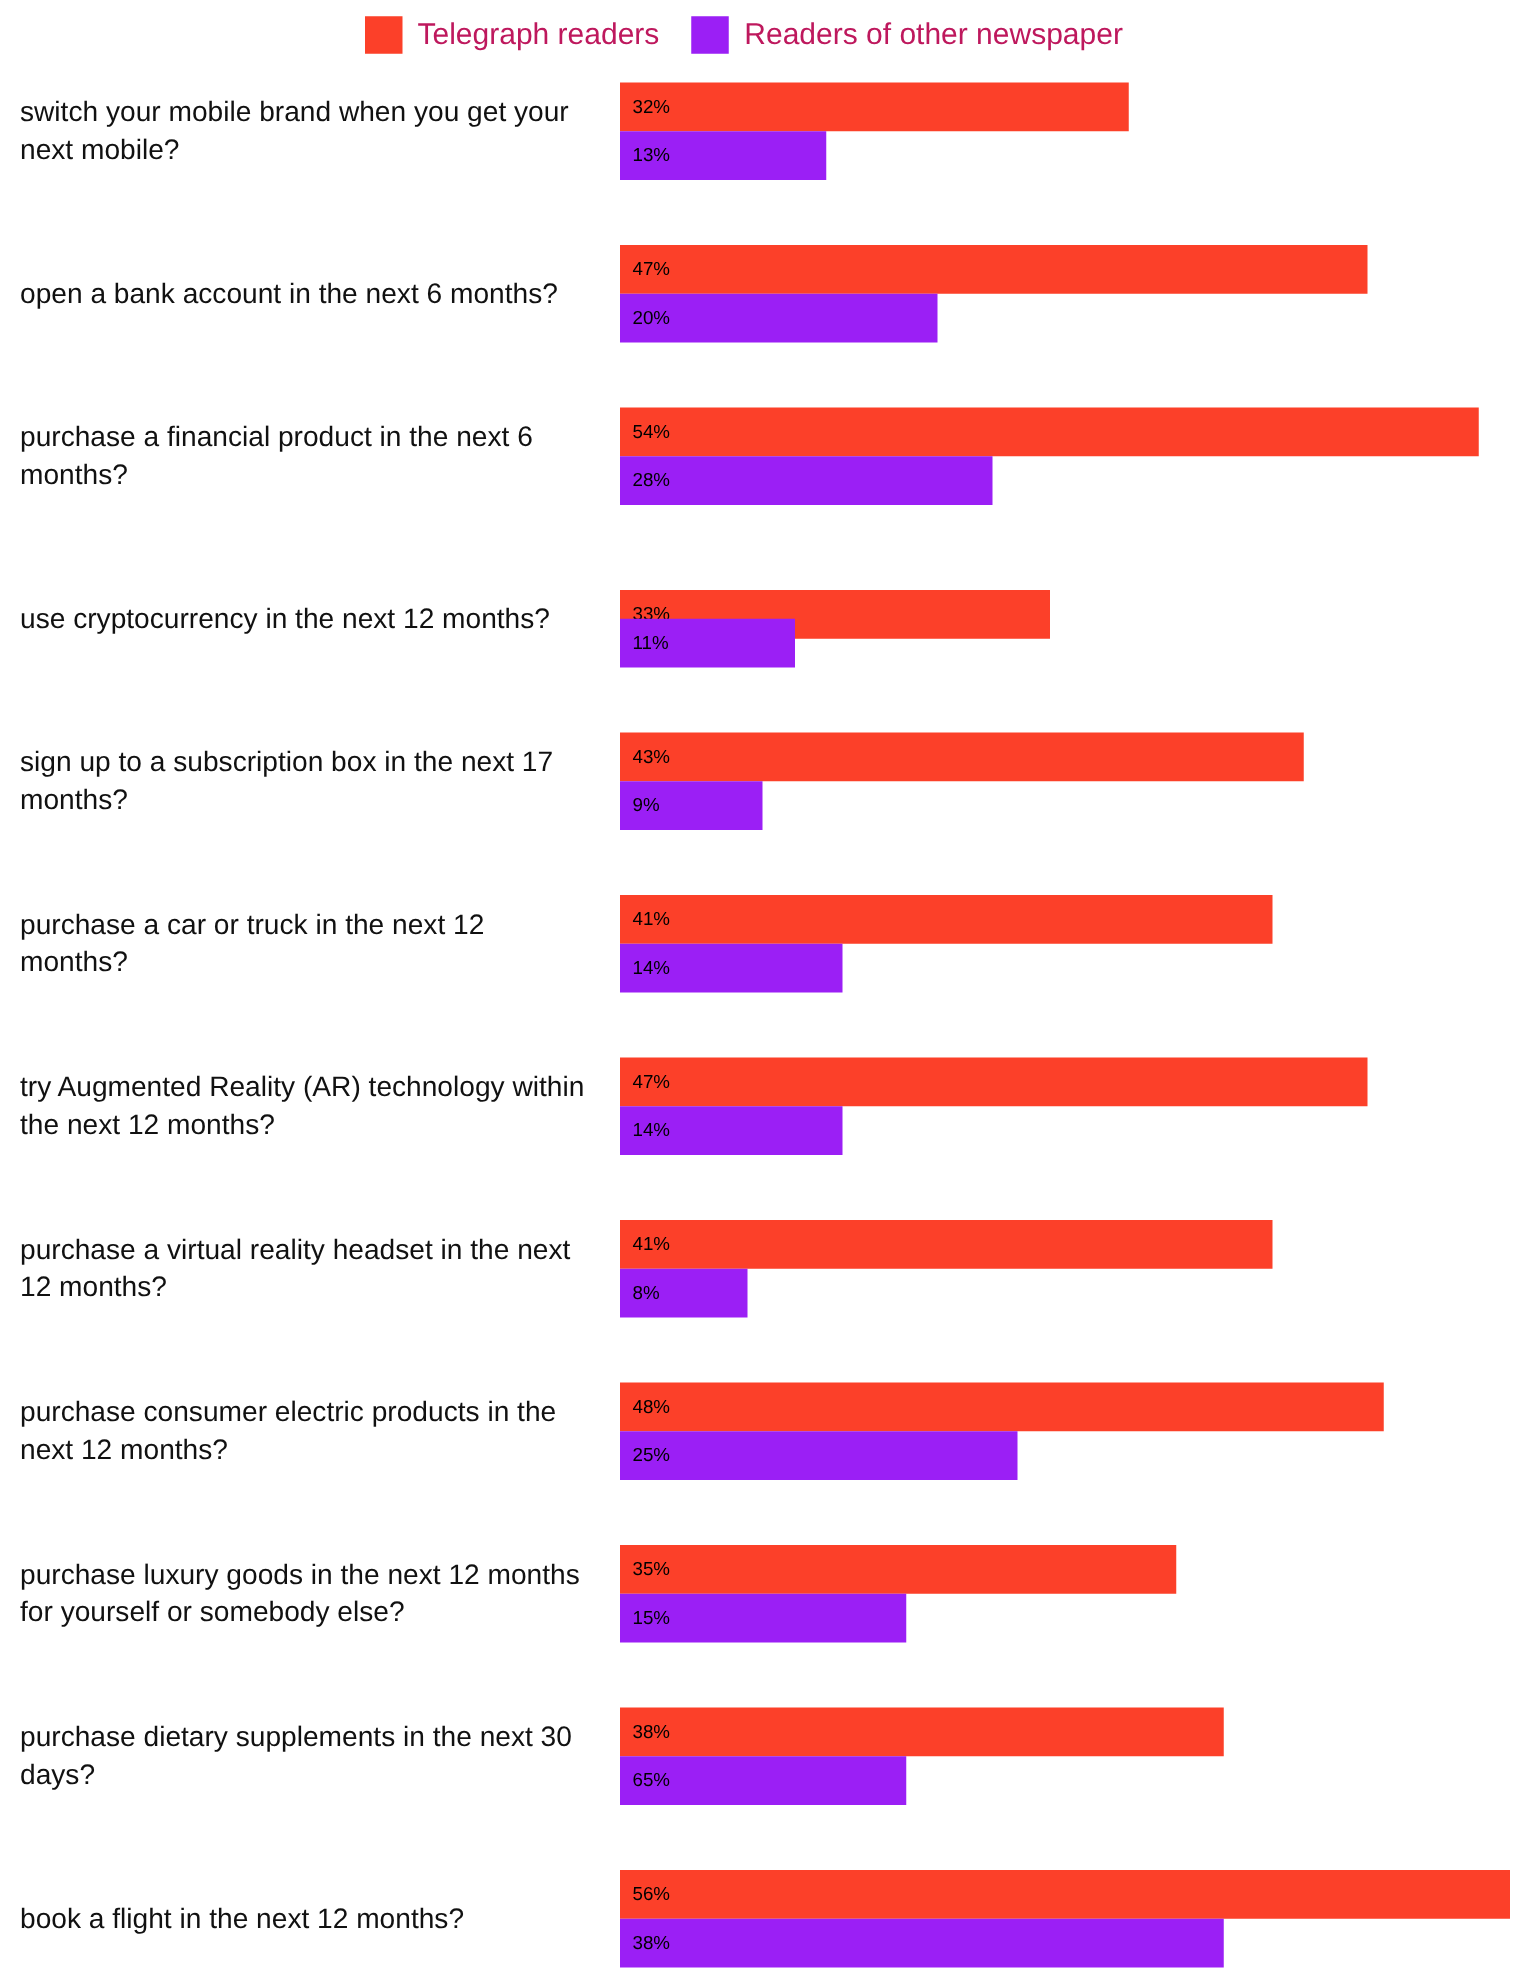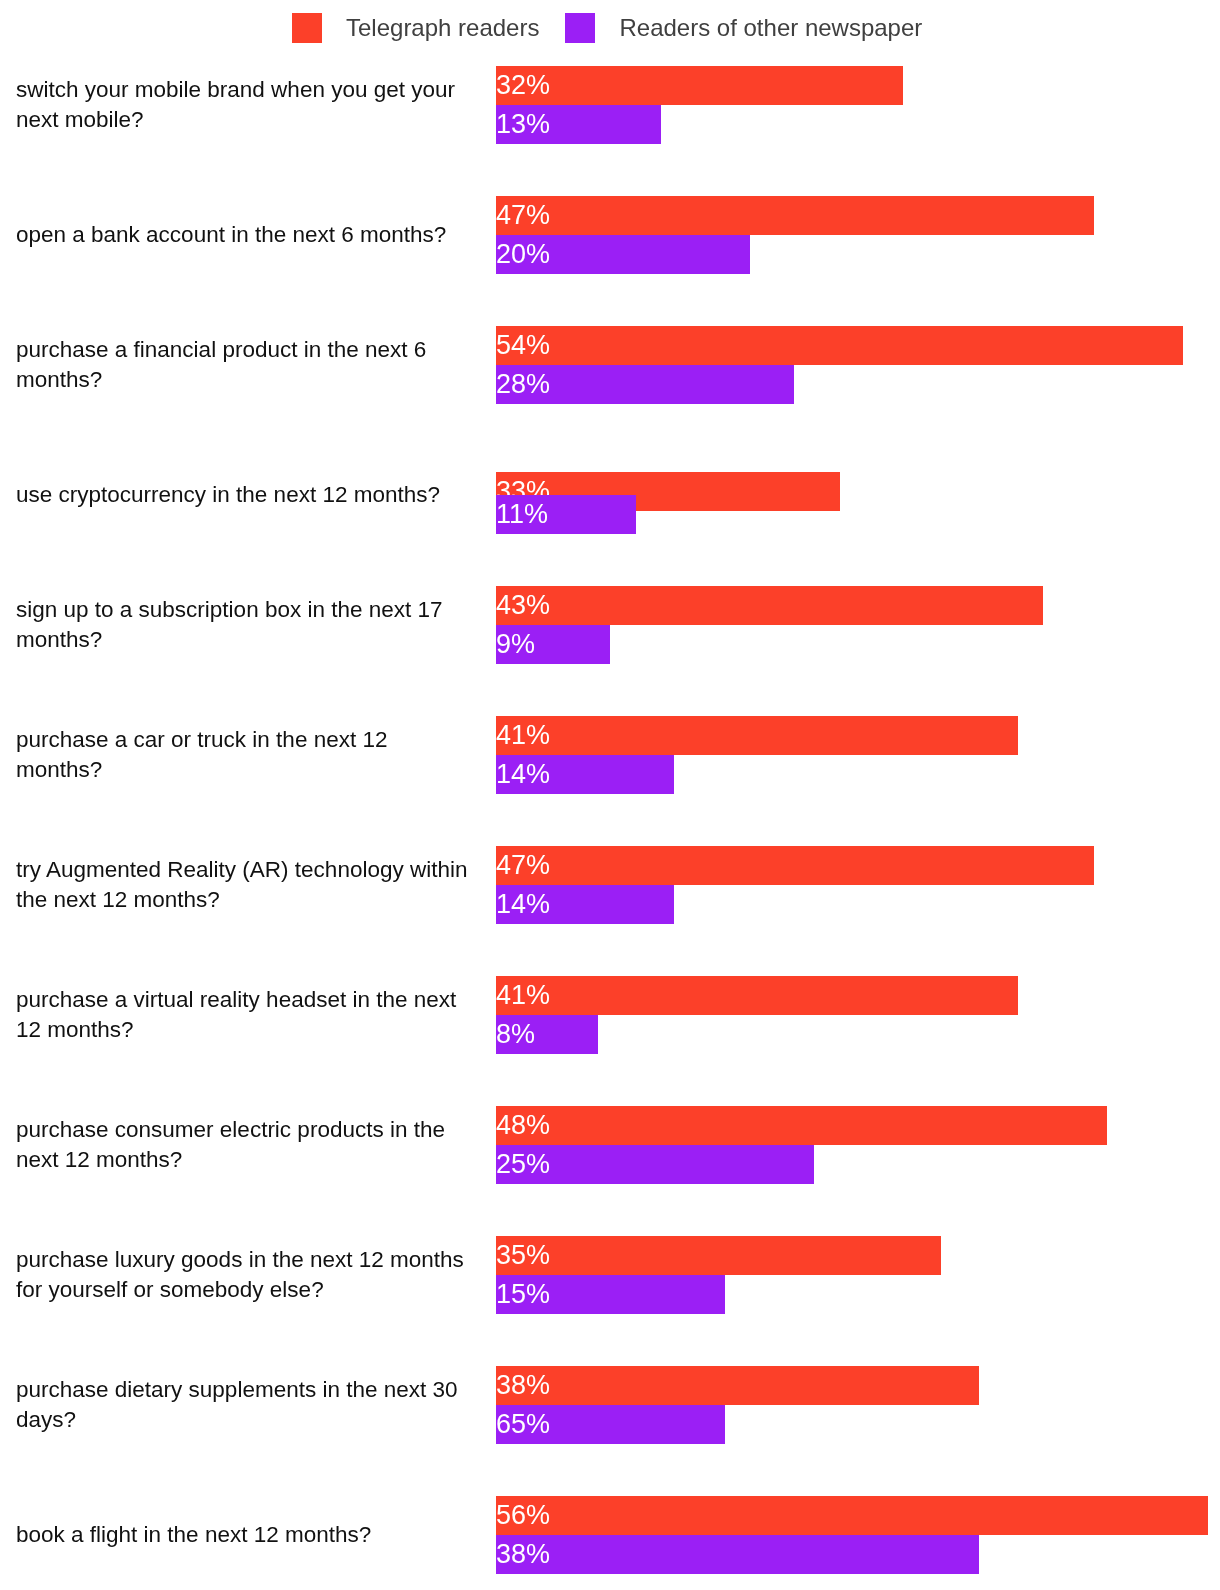--- a/index.html
+++ b/index.html
@@ -36,23 +36,22 @@
   }
   .legend-swatch {
     width: 30px;
     height: 30px;
     flex: 0 0 auto;
     margin-right: 12px;
   }
   .legend-label {
     font-size: 24px;
     line-height: 1;
-    color: #404040;
+    color: #be185d;
     white-space: nowrap;
-    margin-left: 12px;
   }
 
   
   .chart {
     position: absolute;
     left: 0;
     top: 0;
     width: 1220px;
     height: 1590px;
   }
@@ -83,23 +82,24 @@
   .bar {
     position: absolute;
     left: 0;
     height: 39px;
     display: flex;
     align-items: center;
   }
   .bar.red  { top: 0;    background: #FC4029; }
   .bar.purple { top: 39px; background: #9B1FF5; }
   .bar-value {
-    color: #ffffff;
-    font-size: 27px;
+    color: #000000;
+    font-size: 15px;
     line-height: 1;
+    padding-left: 10px;
     white-space: nowrap;
   }
 </style>
 </head>
 <body>
 
 <div class="legend">
   <div class="legend-item">
     <span class="legend-swatch" style="background: rgb(252, 64, 41);"></span>
     <span class="legend-label">Telegraph readers</span>

